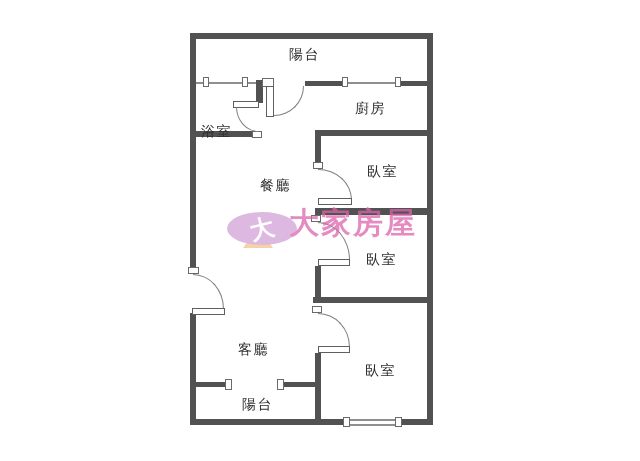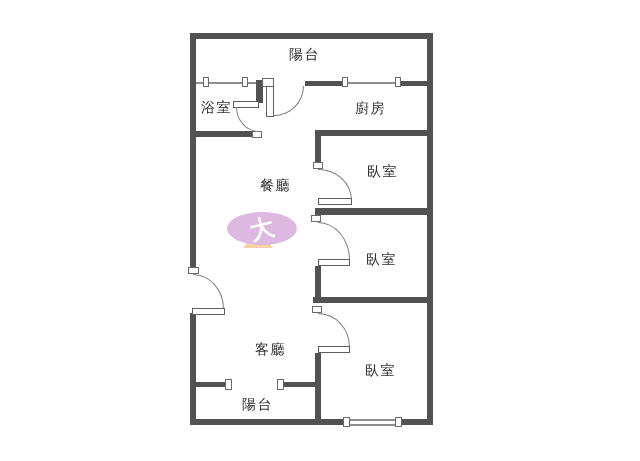--- a/index.html
+++ b/index.html
@@ -93,29 +93,30 @@
   <div class="wall" style="left:196px;top:382px;width:29px;height:5px;"></div>
   <div class="cap" style="left:225px;top:379px;width:7px;height:11px;"></div>
   <div class="cap" style="left:277px;top:379px;width:7px;height:11px;"></div>
   <div class="wall" style="left:284px;top:382px;width:31px;height:5px;"></div>
 
   <div class="cap" style="left:343px;top:417px;width:7px;height:10px;"></div>
   <div class="winband" style="left:350px;top:419px;width:45px;height:7px;"></div>
   <div class="cap" style="left:395px;top:417px;width:7px;height:10px;"></div>
 
   <span class="rlabel" style="left:289px;top:47px;">陽台</span>
-  <span class="rlabel" style="left:201px;top:100px;">浴室</span>
+  <span class="rlabel" style="left:201px;top:124px;">浴室</span>
   <span class="rlabel" style="left:355px;top:101px;">廚房</span>
   <span class="rlabel" style="left:260px;top:178px;">餐廳</span>
   <span class="rlabel" style="left:367px;top:164px;">臥室</span>
   <span class="rlabel" style="left:366px;top:252px;">臥室</span>
   <span class="rlabel" style="left:365px;top:363px;">臥室</span>
-  <span class="rlabel" style="left:238px;top:342px;margin-left:17px;">客廳</span>
+  <span class="rlabel" style="left:238px;top:342px;">客廳</span>
   <span class="rlabel" style="left:242px;top:397px;">陽台</span>
 
   <div id="watermark">
     <div class="wm-triangle"></div>
     <div class="wm-ellipse">
       <span class="wm-dai">大</span>
     </div>
+    <div class="wm-brand">大家房屋</div>
   </div>
 
 </div>
 
 </body></html>

